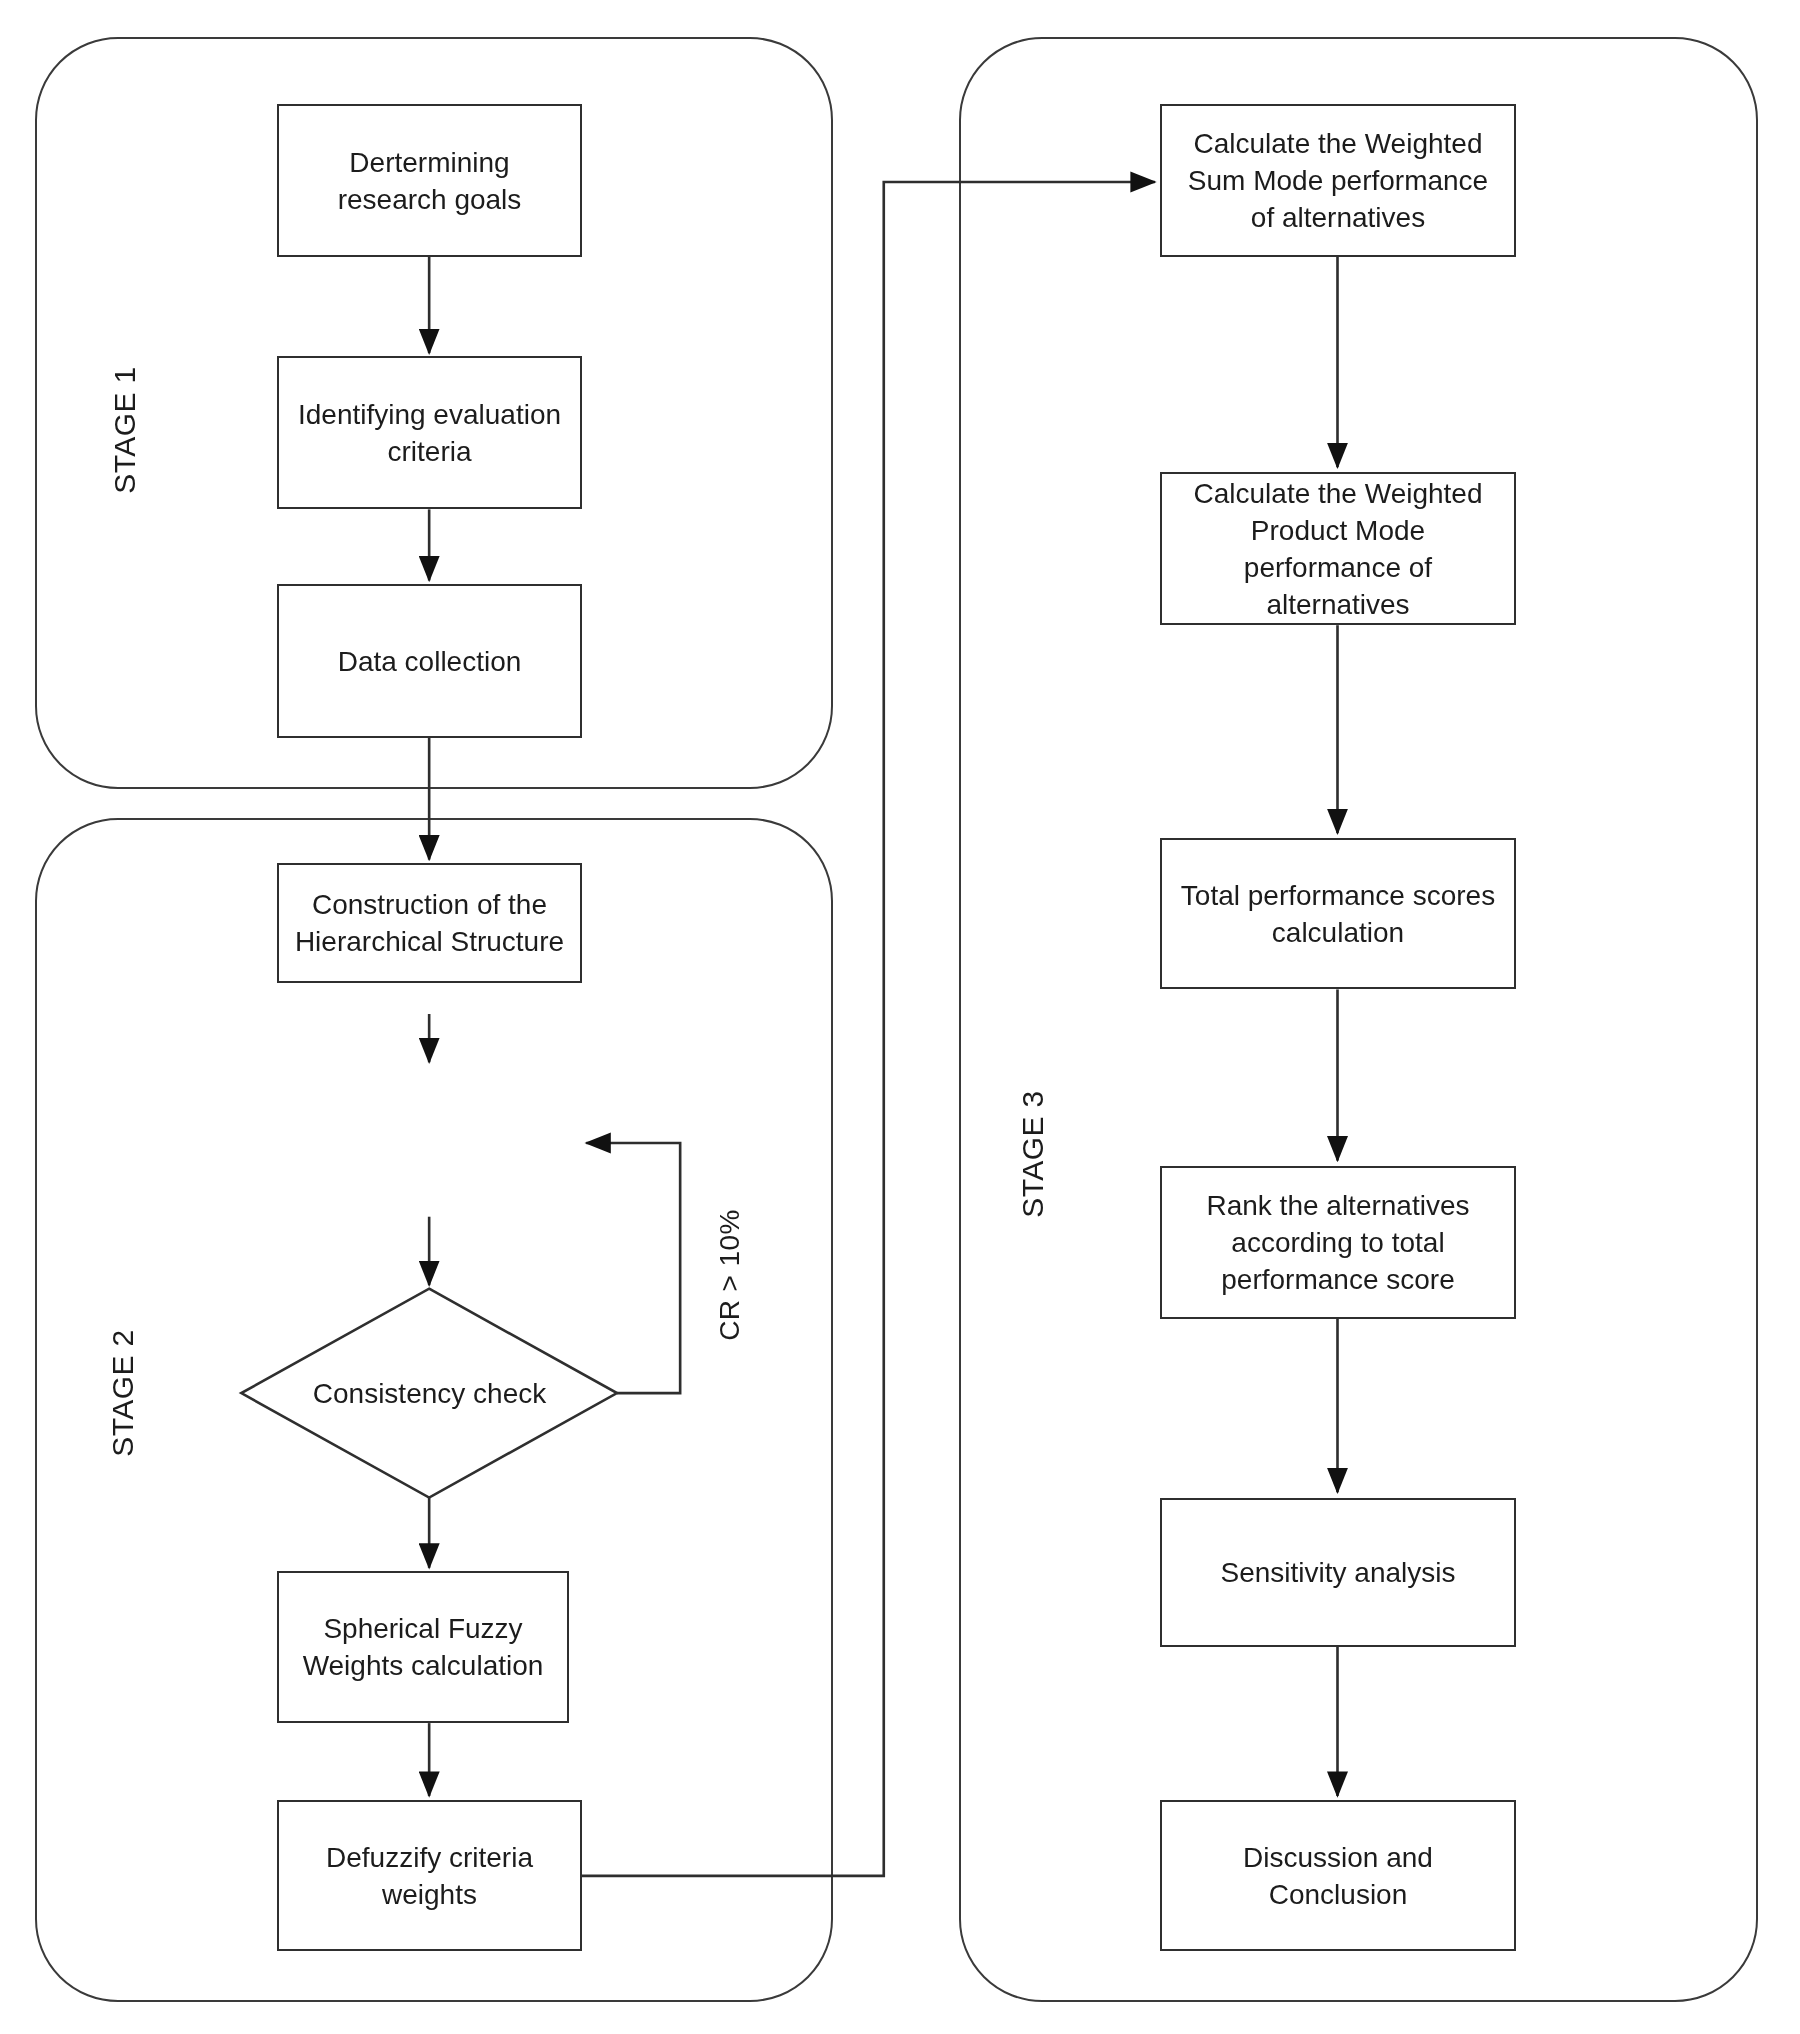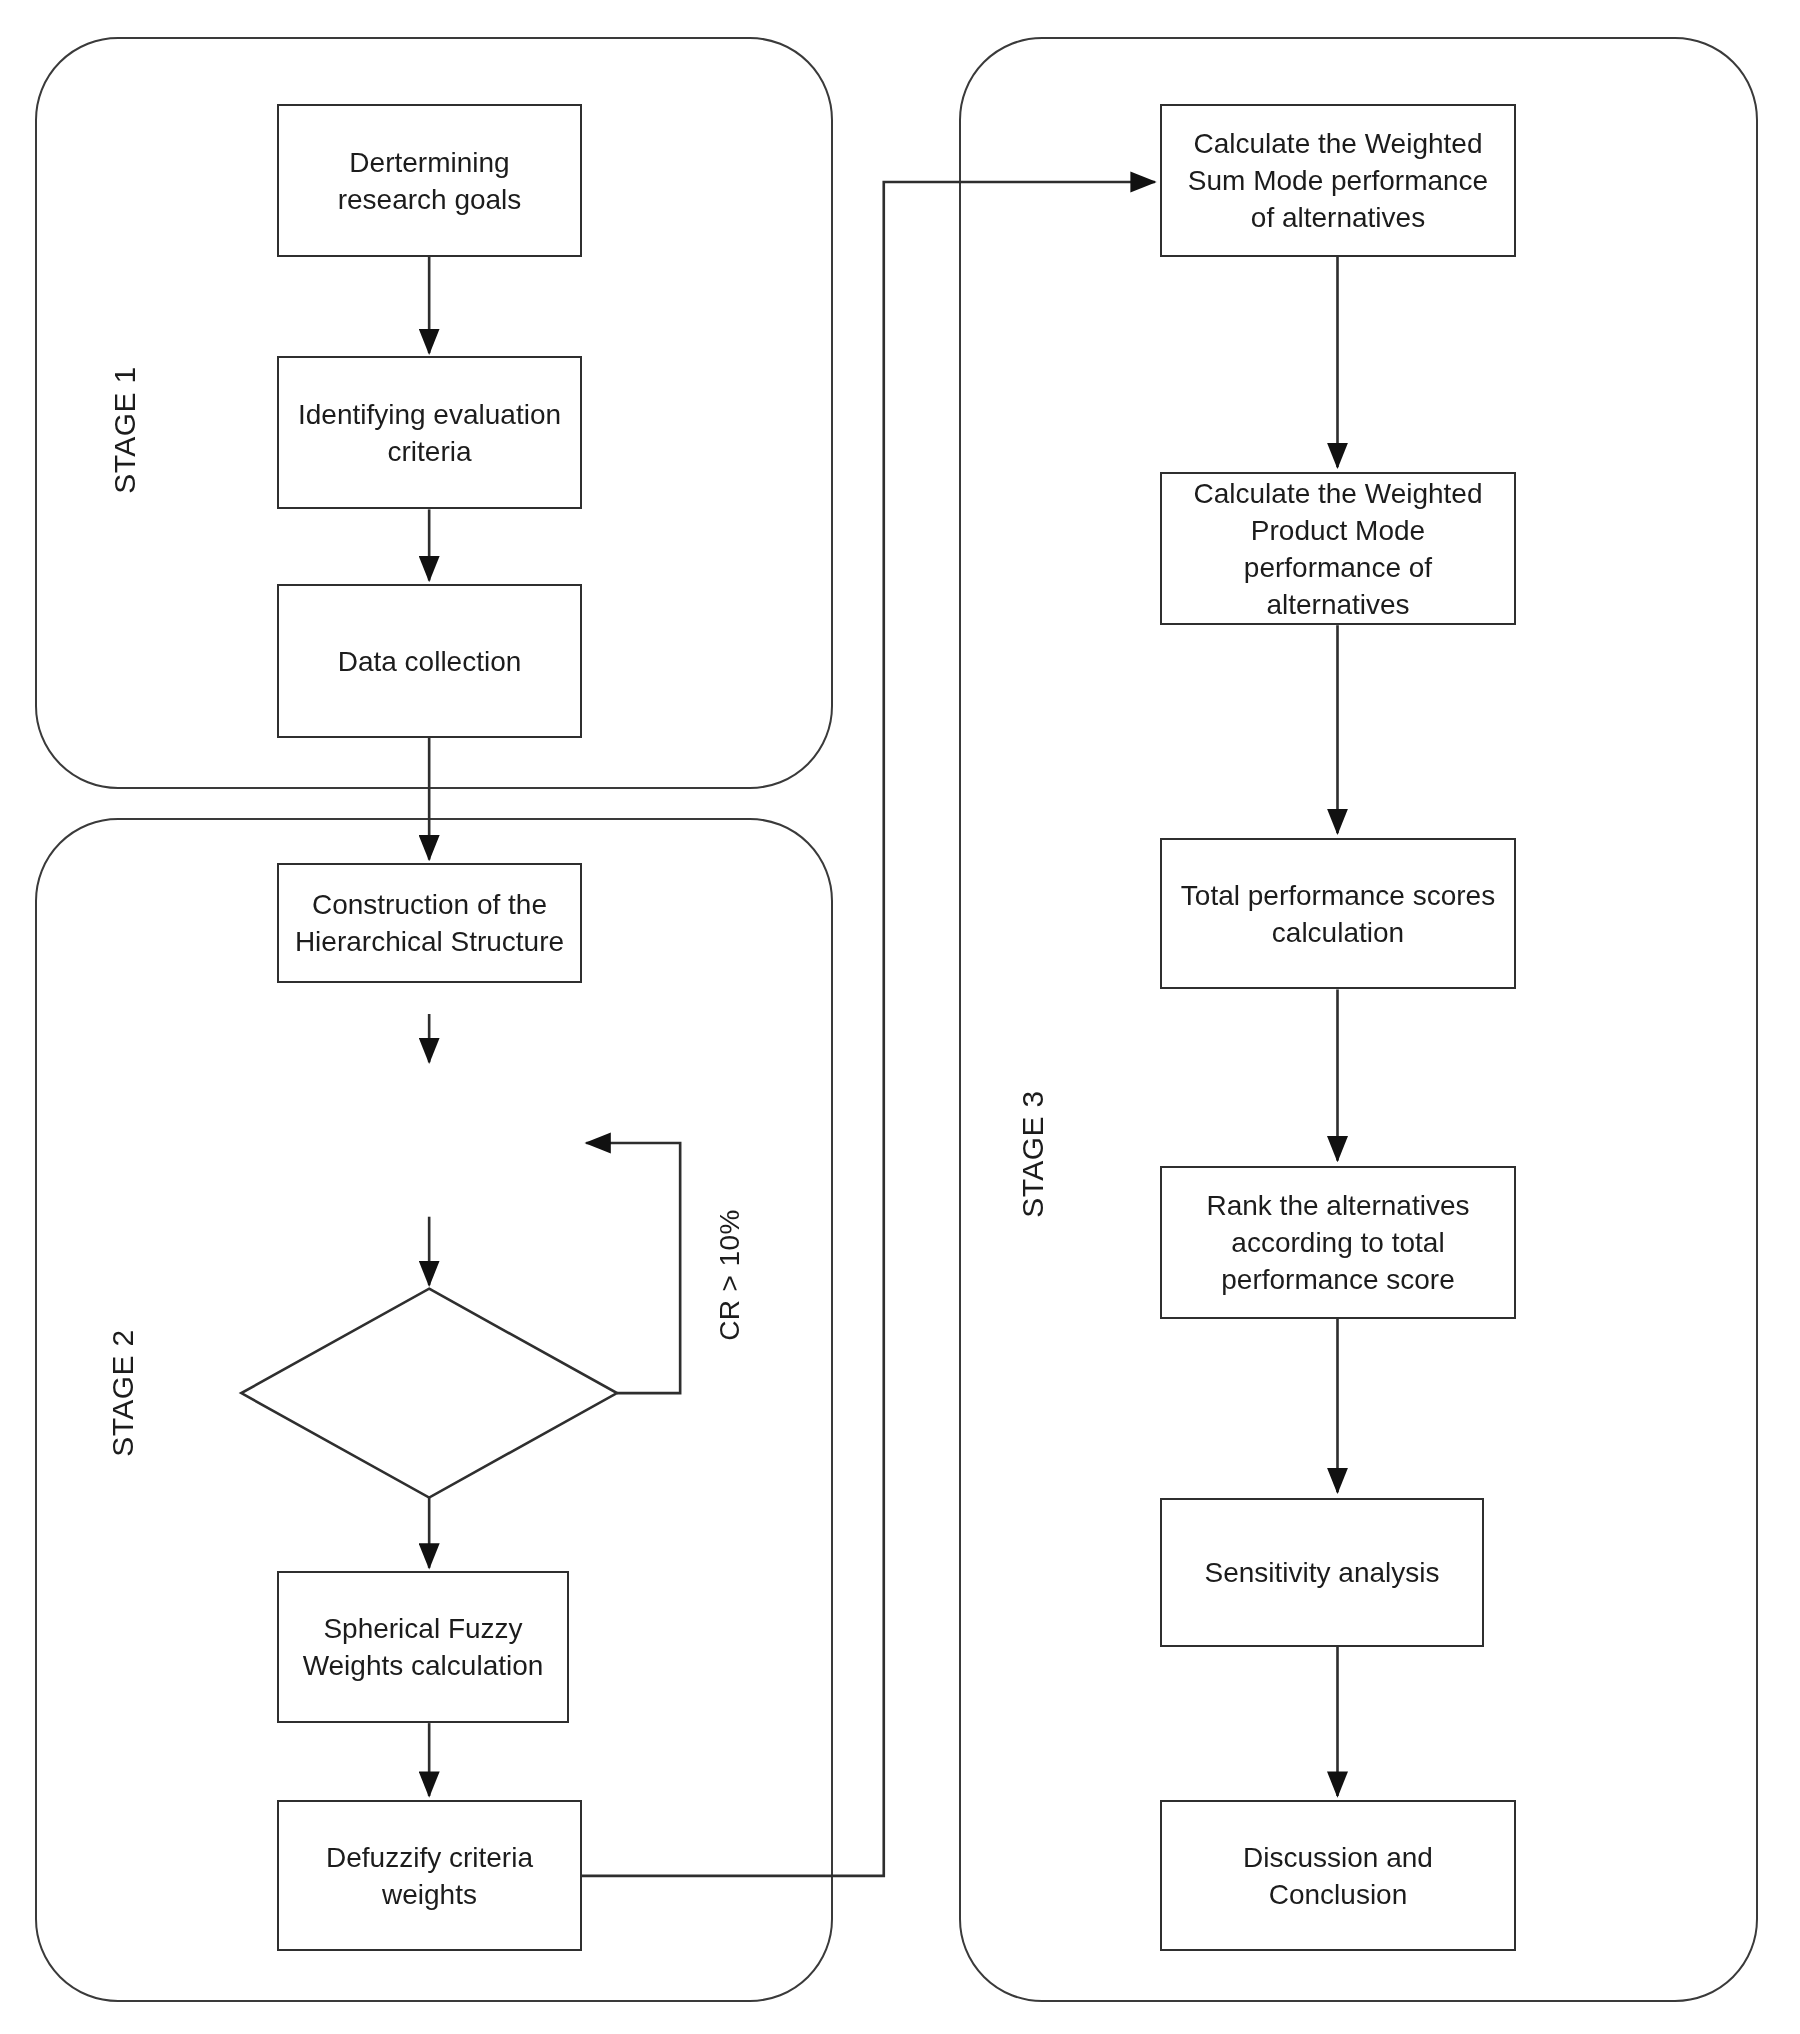--- a/index.html
+++ b/index.html
@@ -113,20 +113,23 @@
 criteria</span>
   </div>
   <div class="node" style="left:277px; top:584px; width:305px; height:154px;">
     <span class="node-label">Data collection</span>
   </div>
 
   <div class="node" style="left:277px; top:863px; width:305px; height:120px;">
     <span class="node-label">Construction of the
 Hierarchical Structure</span>
   </div>
+  <div class="diamond-label-wrap" style="left:277px; top:1333px; width:305px; height:121px;">
+    <span class="node-label">Consistency check</span>
+  </div>
   <div class="node" style="left:277px; top:1571px; width:292px; height:152px;">
     <span class="node-label">Spherical Fuzzy
 Weights calculation</span>
   </div>
   <div class="node" style="left:277px; top:1800px; width:305px; height:151px;">
     <span class="node-label">Defuzzify criteria
 weights</span>
   </div>
 
   <div class="node" style="left:1160px; top:104px; width:356px; height:153px;">
@@ -142,21 +145,21 @@
   </div>
   <div class="node" style="left:1160px; top:838px; width:356px; height:151px;">
     <span class="node-label">Total performance scores
 calculation</span>
   </div>
   <div class="node" style="left:1160px; top:1166px; width:356px; height:153px;">
     <span class="node-label">Rank the alternatives
 according to total
 performance score</span>
   </div>
-  <div class="node" style="left:1160px; top:1498px; width:324px; height:149px;text-align:right;">
+  <div class="node" style="left:1160px; top:1498px; width:356px; height:149px;text-align:right;">
     <span class="node-label">Sensitivity analysis</span>
   </div>
   <div class="node" style="left:1160px; top:1800px; width:356px; height:151px;">
     <span class="node-label">Discussion and
 Conclusion</span>
   </div>
 
 </div>
 
 

